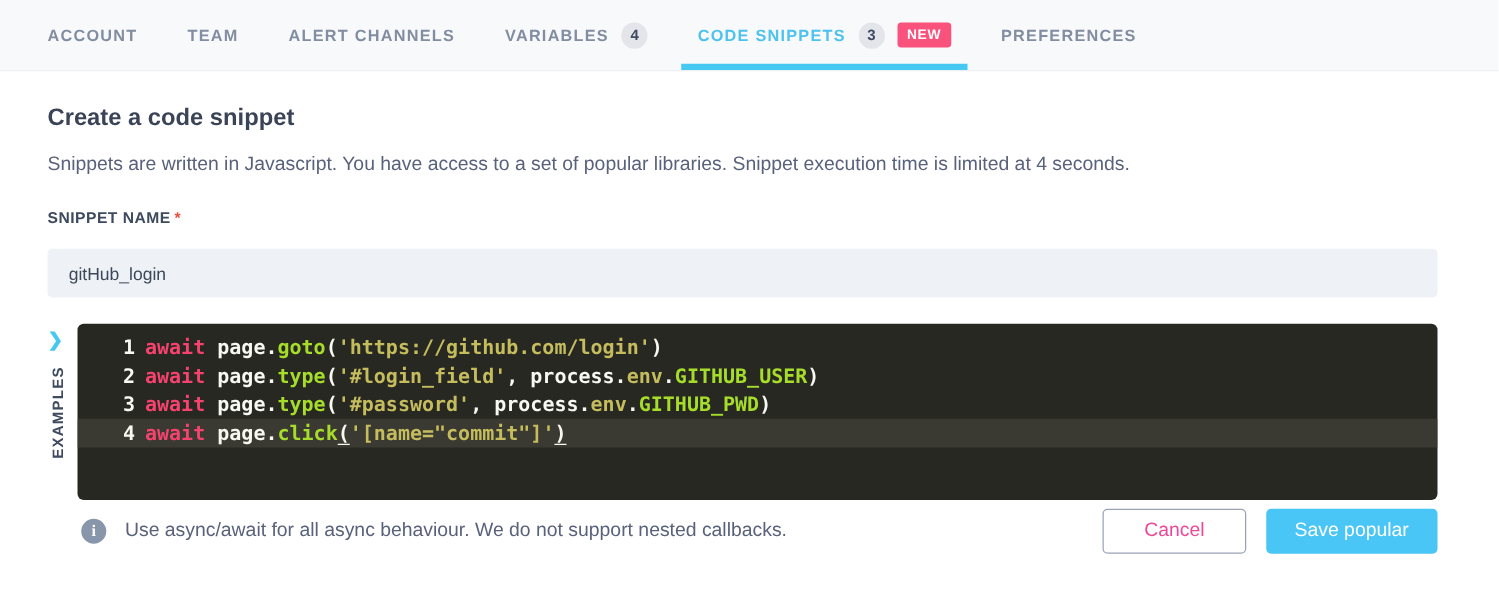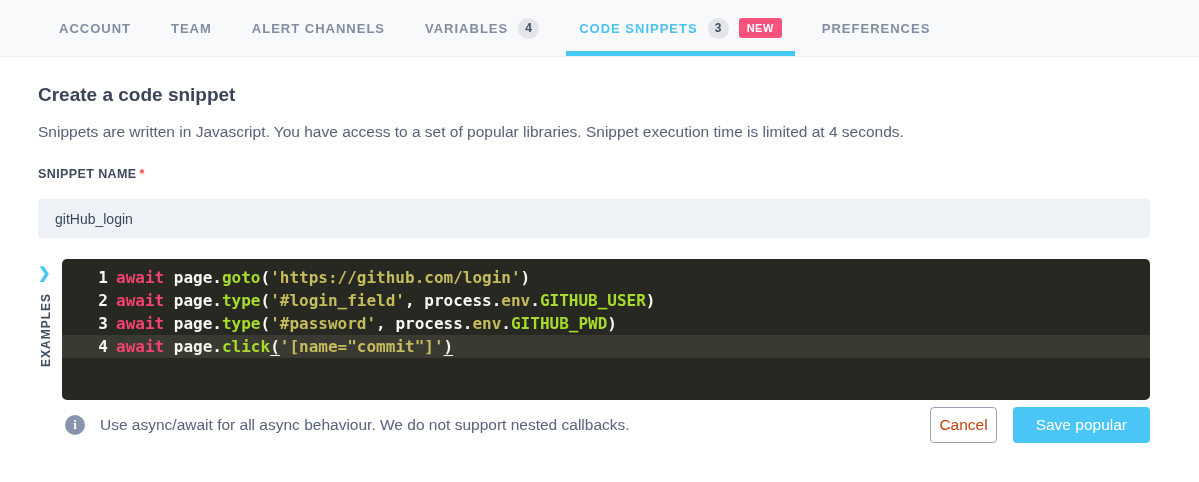--- a/index.html
+++ b/index.html
@@ -1,21 +1,21 @@
 <!DOCTYPE html>
 <html><head>
 <meta charset="utf-8">
 <style>
   * { box-sizing: border-box; margin: 0; padding: 0; }
   html, body { width: 1199px; height: 482px; background: #ffffff; overflow: hidden;
     font-family: "Liberation Sans", sans-serif; }
 
   
   .tabbar { height: 57px; background: #f8f9fb; border-bottom: 1px solid #eef0f3;
-    display: flex; align-items: stretch; padding-left: 46px; }
+    display: flex; align-items: stretch; padding-left: 25px; }
   .tab { position: relative; display: flex; align-items: center; gap: 10px;
     padding: 0 13px; margin-right: 14px; cursor: pointer;
     font-size: 13px; font-weight: bold; letter-spacing: 1px; color: #828da1; }
   .tab.active { color: #4cc2ef; text-align: center; }
   .tab.active::after { content: ""; position: absolute; left: 0; right: 0; bottom: 0;
     height: 5px; background: #45c8f1; }
   .count-badge { background: #e3e5ea; color: #414b63; border-radius: 50%;
     width: 21px; height: 21px; display: inline-flex; align-items: center; justify-content: center;
     font-size: 12px; font-weight: bold; letter-spacing: 0; }
   .new-badge { background: #f8527d; color: #ffffff; border-radius: 3px;
@@ -57,21 +57,21 @@
   
   .footer { margin-top: 7px; display: flex; align-items: center; }
   .info-icon { width: 20px; height: 20px; border-radius: 50%; background: #8896ab;
     color: #ffffff; font-size: 13px; font-weight: bold; display: inline-flex;
     align-items: center; justify-content: center; margin-left: 27px; flex: none;
     font-family: "Liberation Serif", serif; }
   .info-text { margin-left: 15px; font-size: 15.5px; color: #59627a; text-align: right; }
   .btn-group { margin-left: auto; display: flex; gap: 16px; }
   .btn { height: 36px; border-radius: 4px; font-size: 15.5px; cursor: pointer;
     font-family: "Liberation Sans", sans-serif; }
-  .btn-cancel { background: #ffffff; border: 1px solid #9aa2b5; color: #c2410c; padding: 0 8px; }
+  .btn-cancel { background: #ffffff; border: 1px solid #9aa2b5; color: #ec4899; padding: 0 32px; }
   .btn-save { background: #49c5f6; border: none; color: #ffffff; padding: 0 23px; }
 </style>
 </head>
 <body>
 
 <nav class="tabbar">
     <div class="tab">
       <span>ACCOUNT</span>
     </div>
     <div class="tab">

